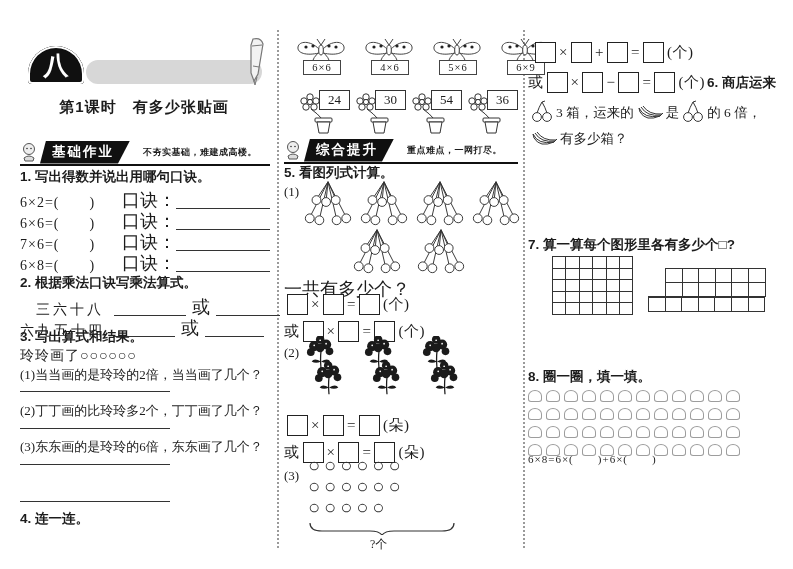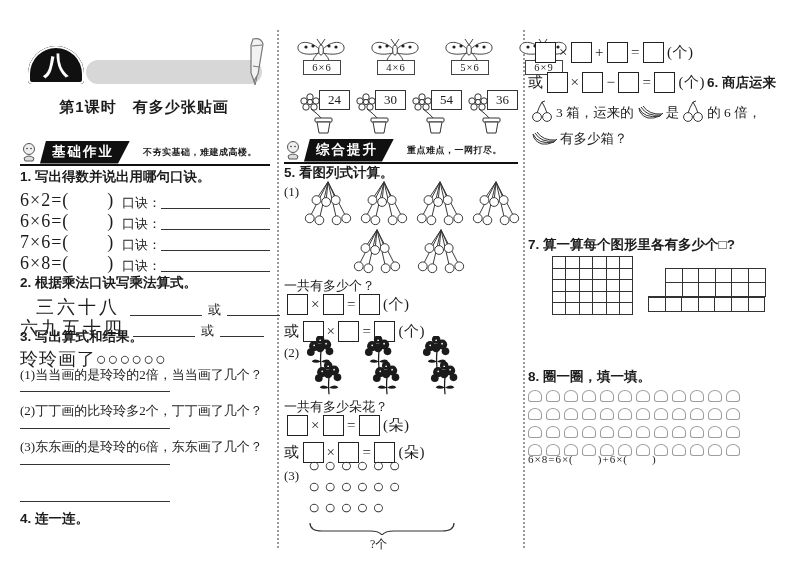--- a/index.html
+++ b/index.html
@@ -1,22 +1,22 @@
 <!DOCTYPE html>
 <html><head>
 <meta charset="utf-8">
 <style>
   html,body{margin:0;padding:0;background:#fff;}
   .page{position:relative;width:793px;height:569px;background:#fff;overflow:hidden;
         font-family:"Liberation Serif",serif;color:#1c1c1c;}
   .abs{position:absolute;}
   .vdiv{position:absolute;top:30px;height:518px;border-left:2px dotted #9a9a9a;width:0;}
   .prompt{font-family:"Liberation Sans",sans-serif;font-weight:700;font-size:13.5px;}
-  .body-t{font-size:13px;}
-  .expr{font-size:18px;letter-spacing:1px;}
+  .body-t{font-size:18px;}
+  .expr{font-size:14px;letter-spacing:1px;}
   .u{border-bottom:1.2px solid #333;height:1px;}
   
   .unit-badge{left:28px;top:46px;width:56px;height:38px;background:#101010;color:#fff;
      border-radius:28px 28px 4px 4px;display:flex;align-items:center;justify-content:center;
      font-size:25px;font-weight:700;font-family:"Liberation Sans",sans-serif;
      box-shadow:inset 0 0 0 2px #fff,inset 0 0 0 3px #101010;}
   .title-band{left:86px;top:60px;width:176px;height:24px;background:#d7d7d7;border-radius:12px;}
   .page-title{left:92px;top:50px;width:172px;text-align:center;font-size:22px;font-weight:700;
      letter-spacing:2px;font-family:"Liberation Sans",sans-serif;}
   .lesson-title{left:38px;top:98px;width:212px;text-align:center;font-size:15px;font-weight:700;
@@ -123,21 +123,21 @@
   <div class="abs expr" style="left:20px;top:347px">玲玲画了○○○○○○</div>
   <div class="abs q" style="left:20px;top:366px">(1)当当画的是玲玲的2倍，当当画了几个？</div>
   <div class="abs u" style="left:20px;top:390px;width:150px"></div>
   <div class="abs q" style="left:20px;top:402px">(2)丁丁画的比玲玲多2个，丁丁画了几个？</div>
   <div class="abs u" style="left:20px;top:427px;width:150px"></div>
   <div class="abs q" style="left:20px;top:438px">(3)东东画的是玲玲的6倍，东东画了几个？</div>
   <div class="abs u" style="left:20px;top:463px;width:150px"></div>
   <div class="abs u" style="left:20px;top:500px;width:150px"></div>
   <div class="abs prompt" style="left:20px;top:510px">4. 连一连。</div>
 
-  <div class="abs" style="left:296px;top:38px;width:222px;height:46px;display:flex;gap:24px">
+  <div class="abs" style="left:296px;top:38px;width:222px;height:46px;display:flex;gap:18px">
     <div style="position:relative;width:50px;height:42px">
       <svg width="50" height="42" viewBox="0 0 50 42">
         <path d="M25 7 L21 1 M25 7 L29 1" stroke="#444" fill="none"></path>
         <path d="M23 11 C14 2 3 3 2 9 C1 15 10 18 23 15 Z" fill="#fff" stroke="#444"></path>
         <path d="M27 11 C36 2 47 3 48 9 C49 15 40 18 27 15 Z" fill="#fff" stroke="#444"></path>
         <circle cx="10" cy="9" r="1.6" fill="#222"></circle>
           <circle cx="17" cy="8" r="1.6" fill="#222"></circle>
         <circle cx="40" cy="9" r="1.6" fill="#222"></circle>
           <circle cx="33" cy="8" r="1.6" fill="#222"></circle>
         <path d="M22 15 Q13 24 17 32 M28 15 Q37 24 33 32" fill="none" stroke="#444"></path>
@@ -481,21 +481,20 @@
           <circle cx="17" cy="14" r="5"></circle>
         </g>
       <g fill="#fff">
           <circle cx="10" cy="11" r="1"></circle>
           <circle cx="24" cy="9" r="1"></circle>
           <circle cx="17" cy="5" r="1"></circle>
         </g>
     </svg>
   </div>
 
-  <div class="abs body-t" style="left:284px;top:398px">一共有多少朵花？</div>
   <div class="abs eq" style="left:284px;top:415px">
       <span class="eqbox"></span>
       <span class="eqtok">×</span>
       <span class="eqbox"></span>
       <span class="eqtok">=</span>
       <span class="eqbox"></span>
       <span class="eqtok">(朵)</span>
     </div>
   <div class="abs eq" style="left:284px;top:442px">
       <span class="eqtok">或</span>

